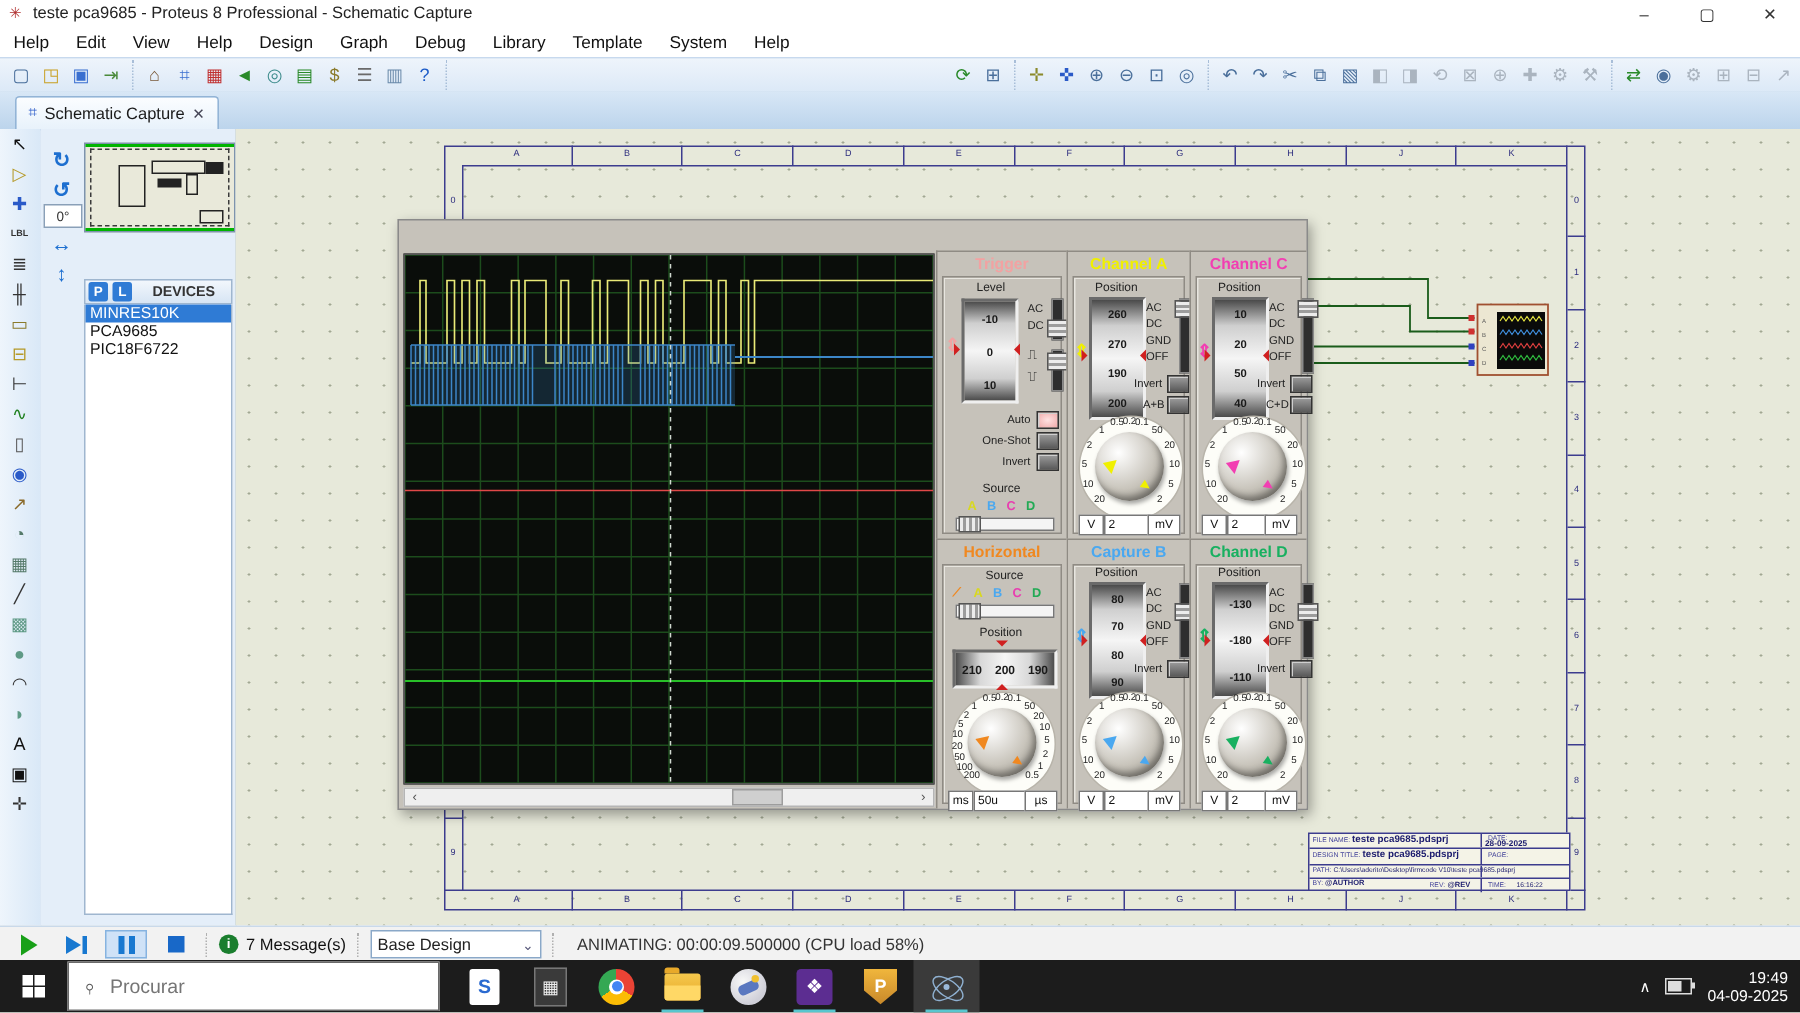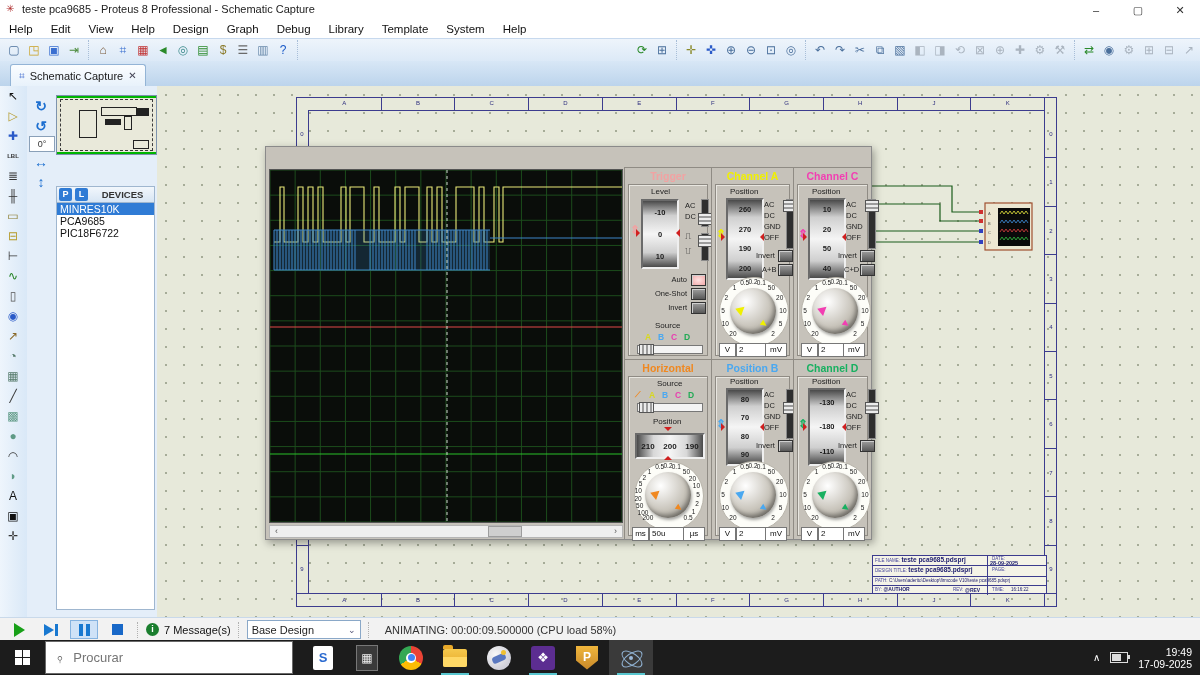--- a/index.html
+++ b/index.html
@@ -579,21 +579,21 @@
           <div class="knoblab" style="position: absolute; left: 64.6151px; top: 137.722px;">5</div>
           <div class="knoblab" style="position: absolute; left: 57.0739px; top: 148.294px;">2</div>
           <div class="tri" style="left: 19px; top: 120px; width: 0px; height: 0px; border-top: 5px solid transparent; border-bottom: 5px solid transparent; border-right: 8px solid rgb(242, 62, 178); transform: rotate(20deg);"></div>
           <div class="tri" style="left: 45px; top: 136px; width: 0px; height: 0px; border-top: 3px solid transparent; border-bottom: 3px solid transparent; border-left: 6px solid rgb(242, 62, 178); transform: rotate(35deg);"></div>
           <div class="ubox" style="position: absolute; left: 3px; top: 158px; width: 15px; height: 12px; line-height: 12px;">V</div>
           <div class="ubox" style="position: absolute; left: 20px; top: 158px; width: 23px; height: 12px; line-height: 12px; text-align: left; padding-left: 2px;">2</div>
           <div class="ubox" style="position: absolute; right: 2px; top: 158px; width: 20px; height: 12px; line-height: 12px;">mV</div>
         </div>
       </div>
       <div class="sp" style="position: absolute; left: 445px; top: 212px; width: 82px; height: 180px;">
-        <div class="ttl" style="color: rgb(74, 168, 240);">Position B</div>
+        <div class="ttl" style="color: rgb(74, 168, 240);">Capture B</div>
         <div class="body">
           <div class="pnl-lab" style="position: absolute; left: 14px; top: 0px; font-size: 8px;">Position</div>
           <div style="position: absolute; left: 0px; top: 40px; color: rgb(74, 168, 240); font-size: 12px; font-weight: bold;">⇕</div>
           <div class="vdial" style="left: 10px; top: 11px; width: 34px; height: 74px; position: absolute;">
             <span>80</span>
             <span>70</span>
             <span>80</span>
             <span>90</span>
           </div>
           <div class="tri" style="left: 5px; top: 46px; border-left: 4px solid rgb(208, 32, 32); border-top: 4px solid transparent; border-bottom: 4px solid transparent;"></div>
@@ -802,16 +802,16 @@
         <div class="runbar"></div>
       </div>
     </div>
   <div id="tray">
     <span style="font-size:10px;">∧</span>
     <div class="batt">
         <div class="fill"></div>
       </div>
     <div id="clock">
       <div>19:49</div>
-      <div>17-09-2025</div>
+      <div>04-09-2025</div>
     </div>
   </div>
 </div>
 
 </body></html>

